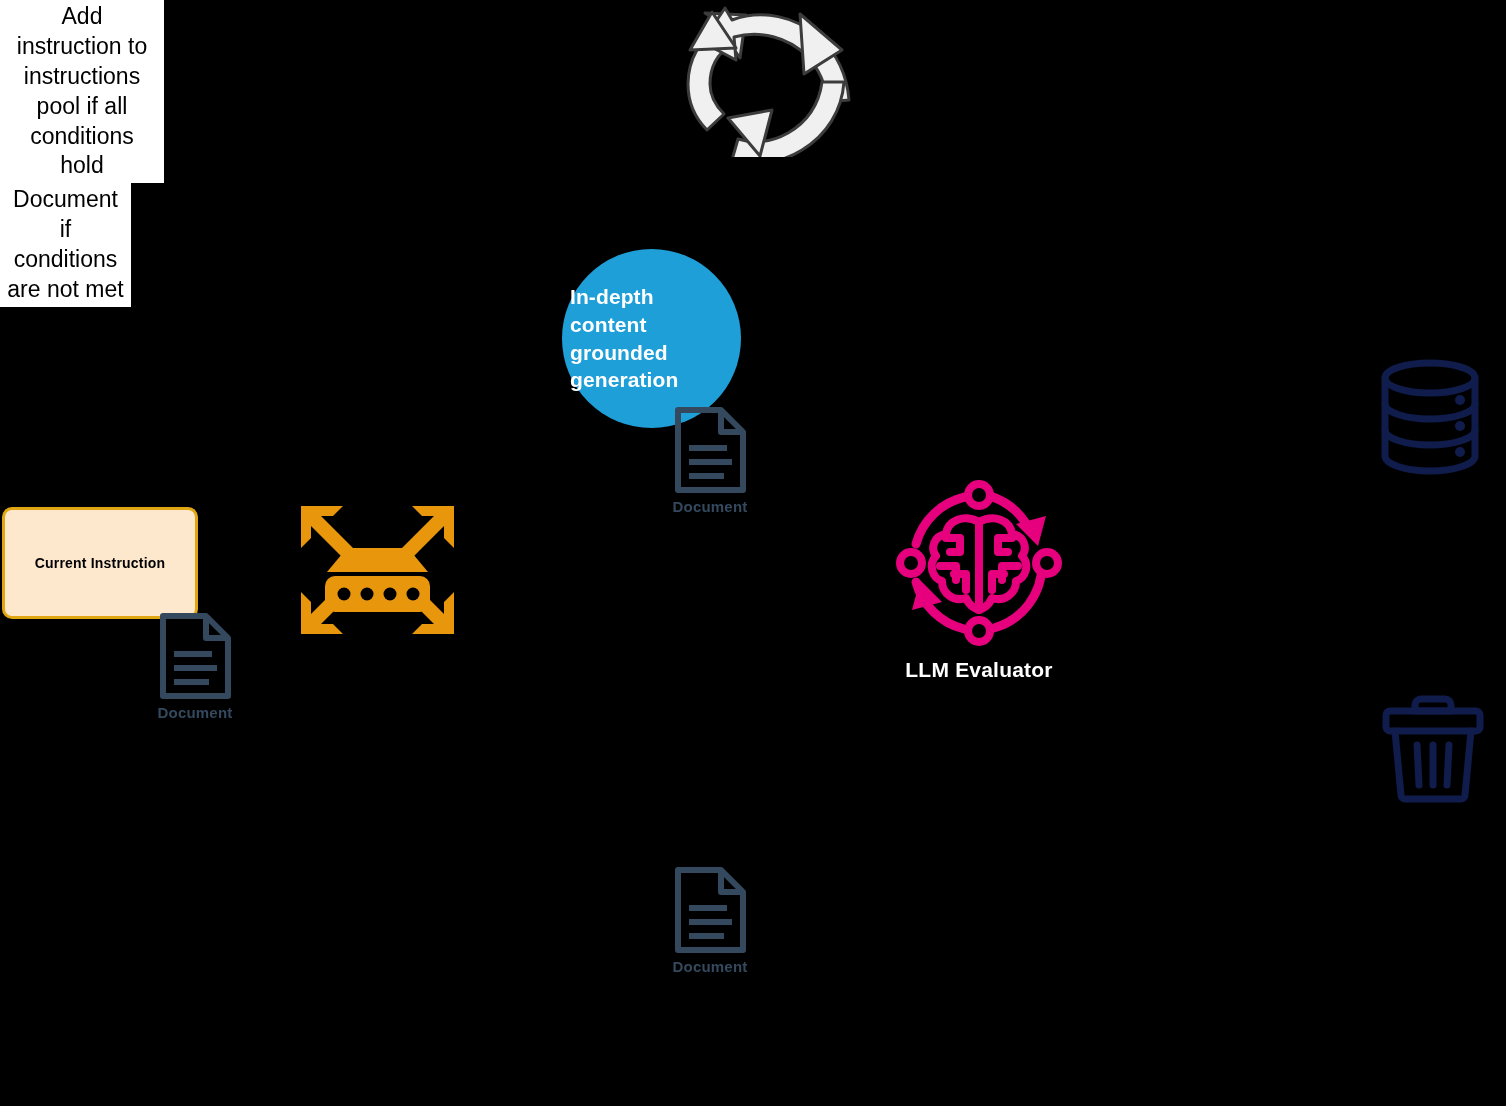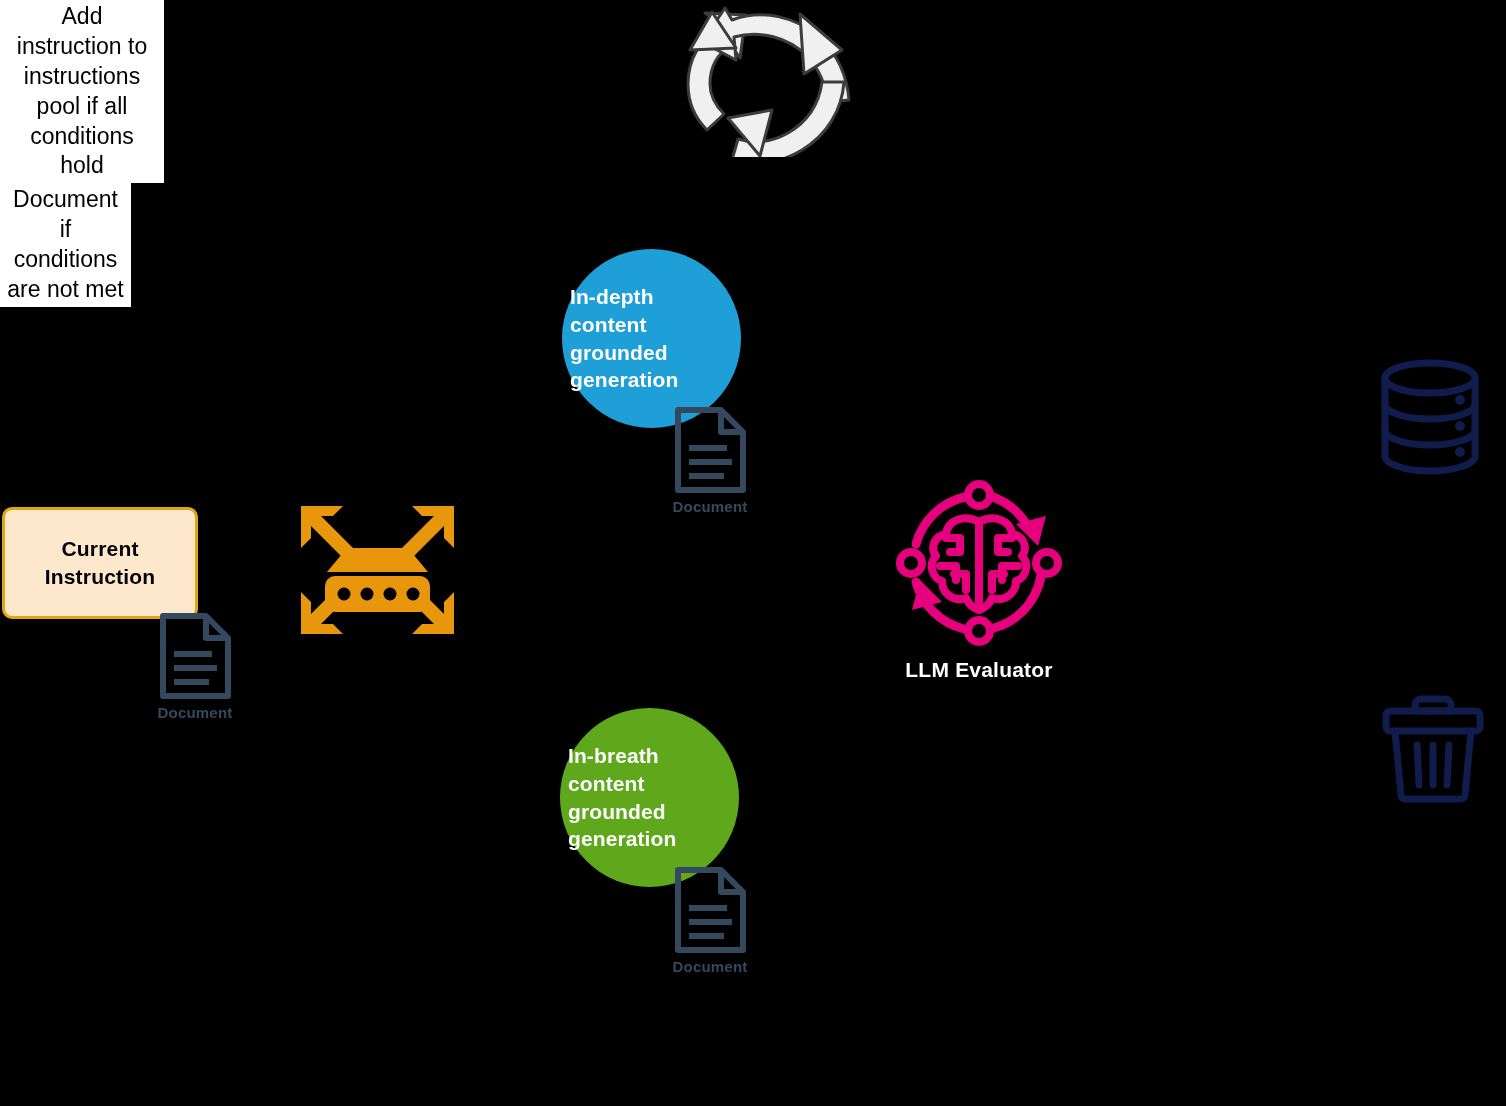--- a/index.html
+++ b/index.html
@@ -36,21 +36,21 @@
     border: 3px solid #E0A713;
     border-radius: 10px;
     box-sizing: border-box;
     display: flex;
     align-items: center;
     justify-content: center;
     text-align: center;
   }
   #current-instruction-box .label {
     color: #000000;
-    font-size: 21px;
+    font-size: 14px;
     font-weight: bold;
     line-height: 1.32;
     letter-spacing: .2px;
   }
 
   
   .doc-group { position: absolute; width: 130px; text-align: center; }
   .doc-icon { display: block; margin: 0 auto; }
   .doc-caption {
     display: block;
@@ -212,23 +212,20 @@
     <svg class="doc-icon" width="75" height="88" viewBox="0 0 75 88" aria-hidden="true">
       <path d="M5 4 H48 L70 26 V84 H5 Z" fill="none" stroke="#34495E" stroke-width="6" stroke-linejoin="round"></path>
       <path d="M48 4 V26 H70" fill="none" stroke="#34495E" stroke-width="6" stroke-linejoin="round"></path>
       <line x1="19" y1="42" x2="51" y2="42" stroke="#34495E" stroke-width="6" stroke-linecap="square"></line>
       <line x1="19" y1="56" x2="56" y2="56" stroke="#34495E" stroke-width="6" stroke-linecap="square"></line>
       <line x1="19" y1="70" x2="48" y2="70" stroke="#34495E" stroke-width="6" stroke-linecap="square"></line>
     </svg>
     <span class="doc-caption">Document</span>
   </div>
 
-  <div class="node circle-node" id="circle-inbreath">
-    <span class="label">In-breath content grounded generation</span>
-  </div>
 
   <div class="doc-group" id="doc-group-inbreath">
     <svg class="doc-icon" width="75" height="88" viewBox="0 0 75 88" aria-hidden="true">
       <path d="M5 4 H48 L70 26 V84 H5 Z" fill="none" stroke="#34495E" stroke-width="6" stroke-linejoin="round"></path>
       <path d="M48 4 V26 H70" fill="none" stroke="#34495E" stroke-width="6" stroke-linejoin="round"></path>
       <line x1="19" y1="42" x2="51" y2="42" stroke="#34495E" stroke-width="6" stroke-linecap="square"></line>
       <line x1="19" y1="56" x2="56" y2="56" stroke="#34495E" stroke-width="6" stroke-linecap="square"></line>
       <line x1="19" y1="70" x2="48" y2="70" stroke="#34495E" stroke-width="6" stroke-linecap="square"></line>
     </svg>
     <span class="doc-caption">Document</span>

